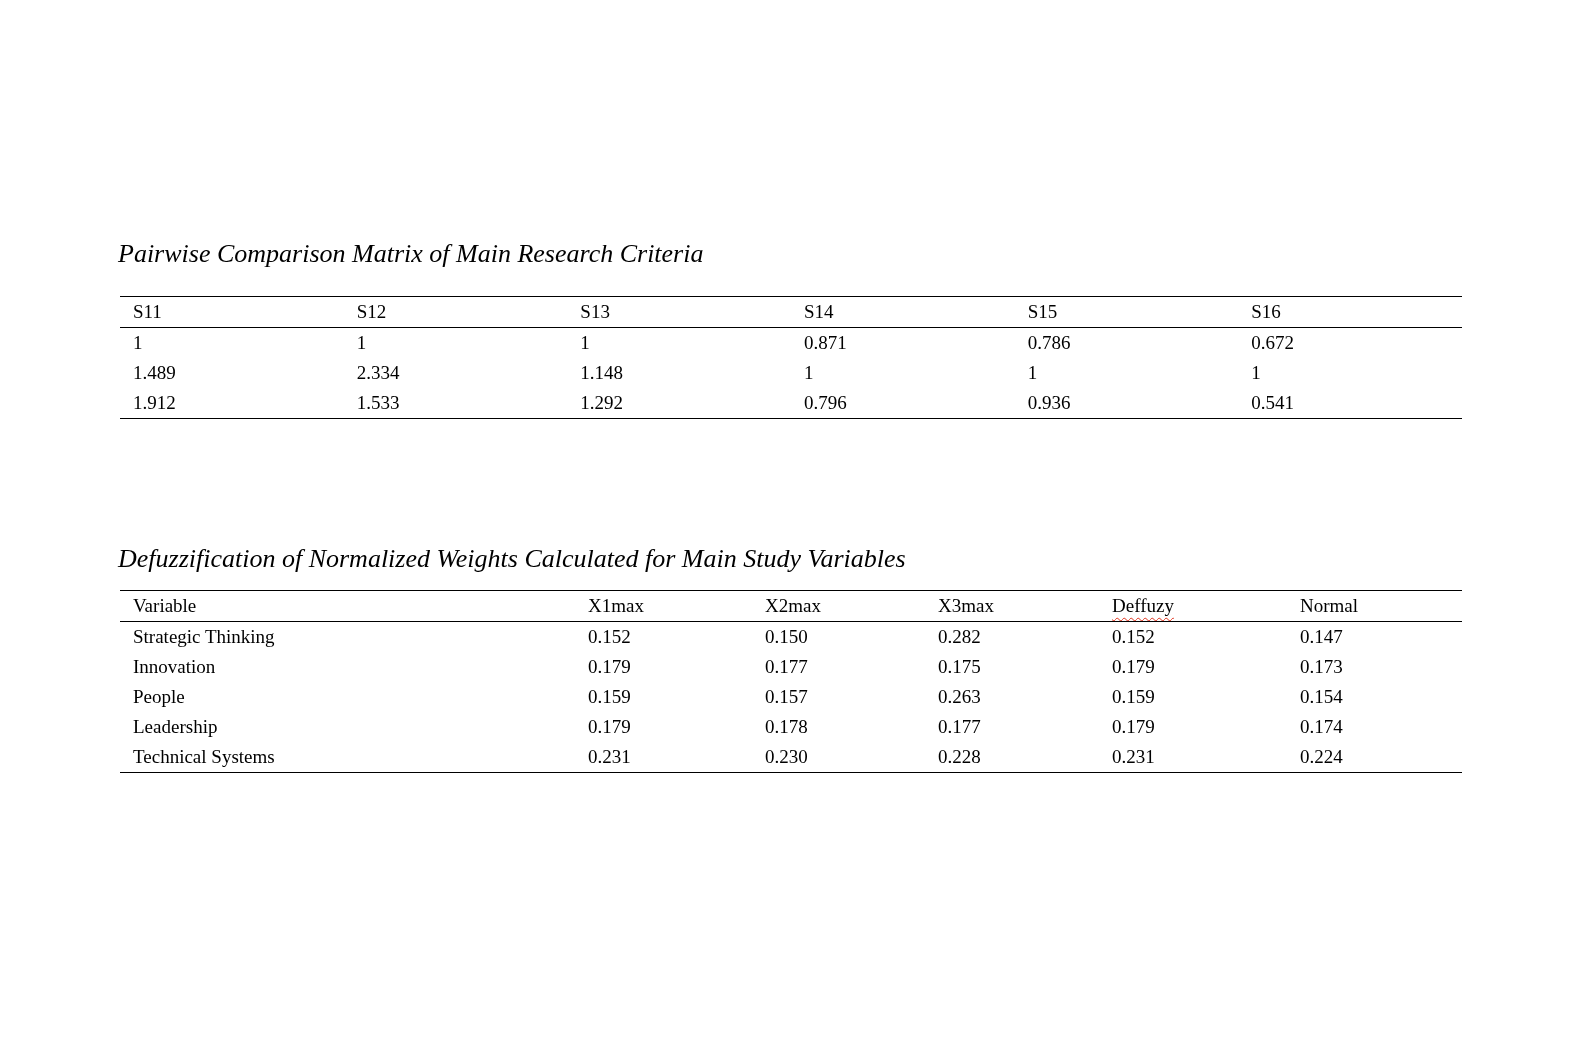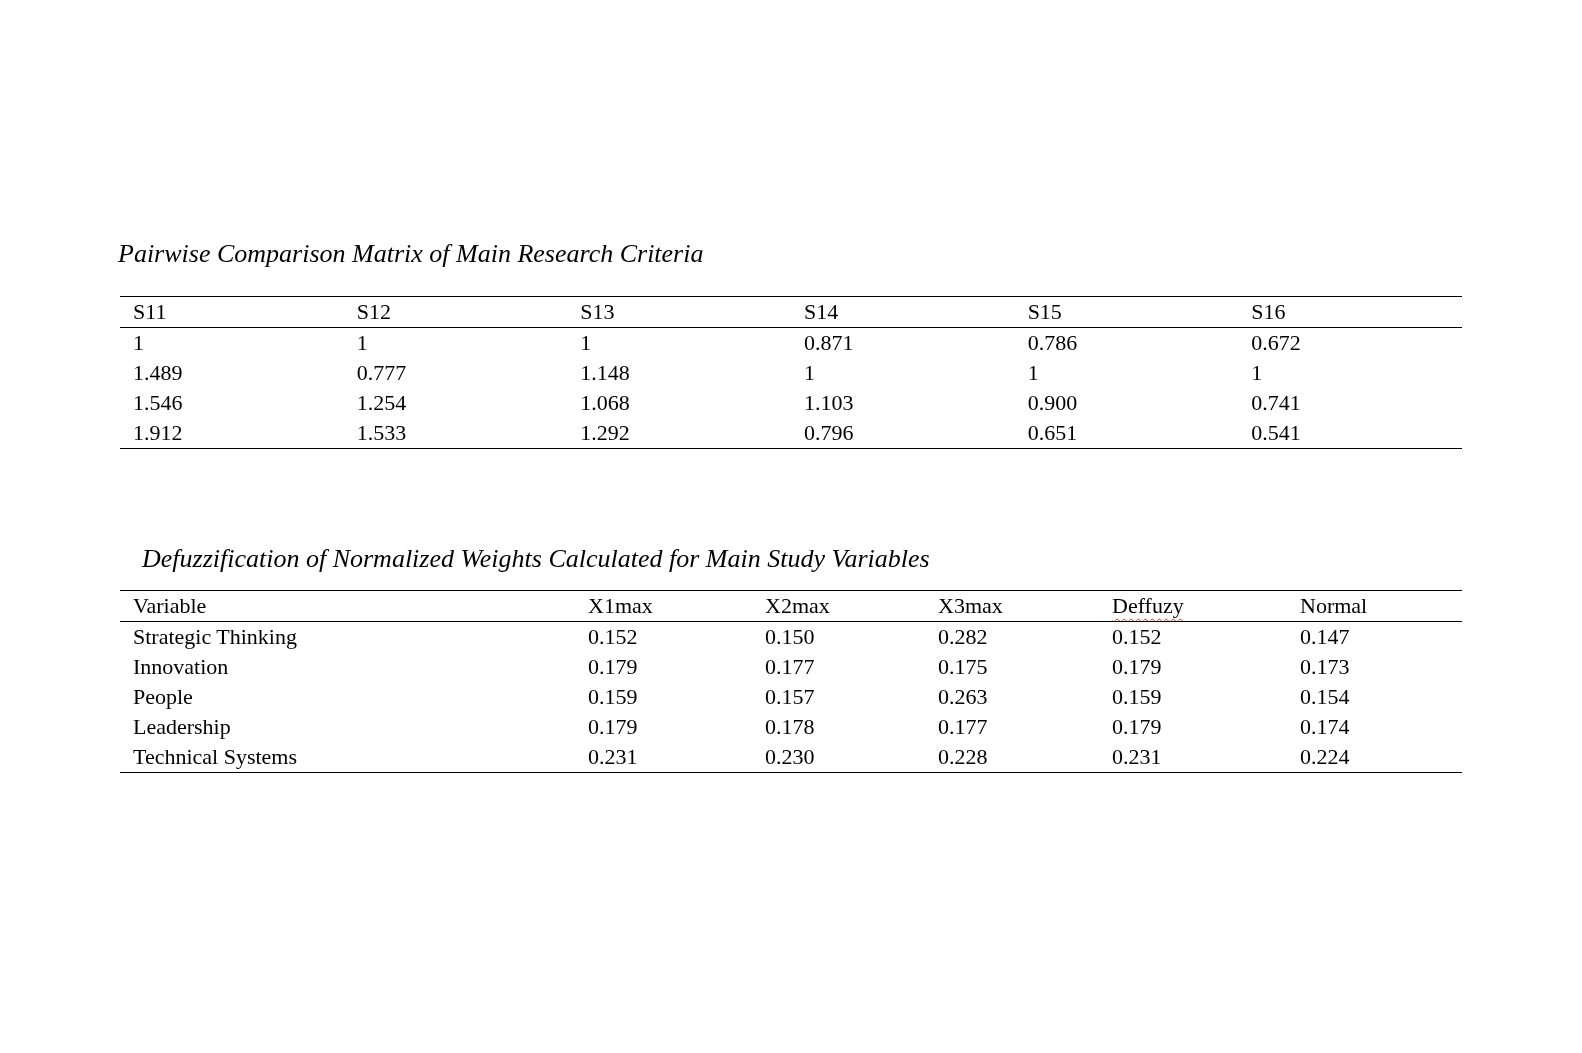--- a/index.html
+++ b/index.html
@@ -19,29 +19,29 @@
   .caption {
     position: absolute;
     left: 118px;
     font-style: italic;
     font-size: 26px;
     line-height: 30px;
     white-space: nowrap;
     color: var(--text, #000000);
   }
   .caption-1 { top: 239px; }
-  .caption-2 { top: 544px; margin-left: 24px; }
+  .caption-2 { top: 544px; }
 
   table.apa {
     position: absolute;
     left: 120px;
     width: 1342px;
     table-layout: fixed;
     border-collapse: collapse;
-    font-size: 22px;
+    font-size: 19px;
     color: var(--text, #000000);
     border-top: 1.5px solid var(--rule, #000000);
     border-bottom: 1.5px solid var(--rule, #000000);
   }
   .table-1 { top: 296px; }
   .table-2 { top: 590px; }
 
   table.apa thead tr {
     border-bottom: 1.5px solid var(--rule, #000000);
   }
@@ -93,40 +93,32 @@
         <tr>
           <td>1</td>
           <td>1</td>
           <td>1</td>
           <td>0.871</td>
           <td>0.786</td>
           <td>0.672</td>
         </tr>
         <tr>
           <td>1.489</td>
-          <td>0.777</td>
+          <td>2.334</td>
           <td>1.148</td>
           <td>1</td>
           <td>1</td>
           <td>1</td>
         </tr>
         <tr>
-          <td>1.546</td>
-          <td>1.254</td>
-          <td>1.068</td>
-          <td>1.103</td>
-          <td>0.900</td>
-          <td>0.741</td>
-        </tr>
-        <tr>
           <td>1.912</td>
           <td>1.533</td>
           <td>1.292</td>
           <td>0.796</td>
-          <td>0.651</td>
+          <td>0.936</td>
           <td>0.541</td>
         </tr>
       </tbody>
   </table>
 
   <div class="caption caption-2">Defuzzification of Normalized Weights Calculated for Main Study Variables</div>
 
   <table class="apa table-2">
     <colgroup>
       <col style="width:455px">

